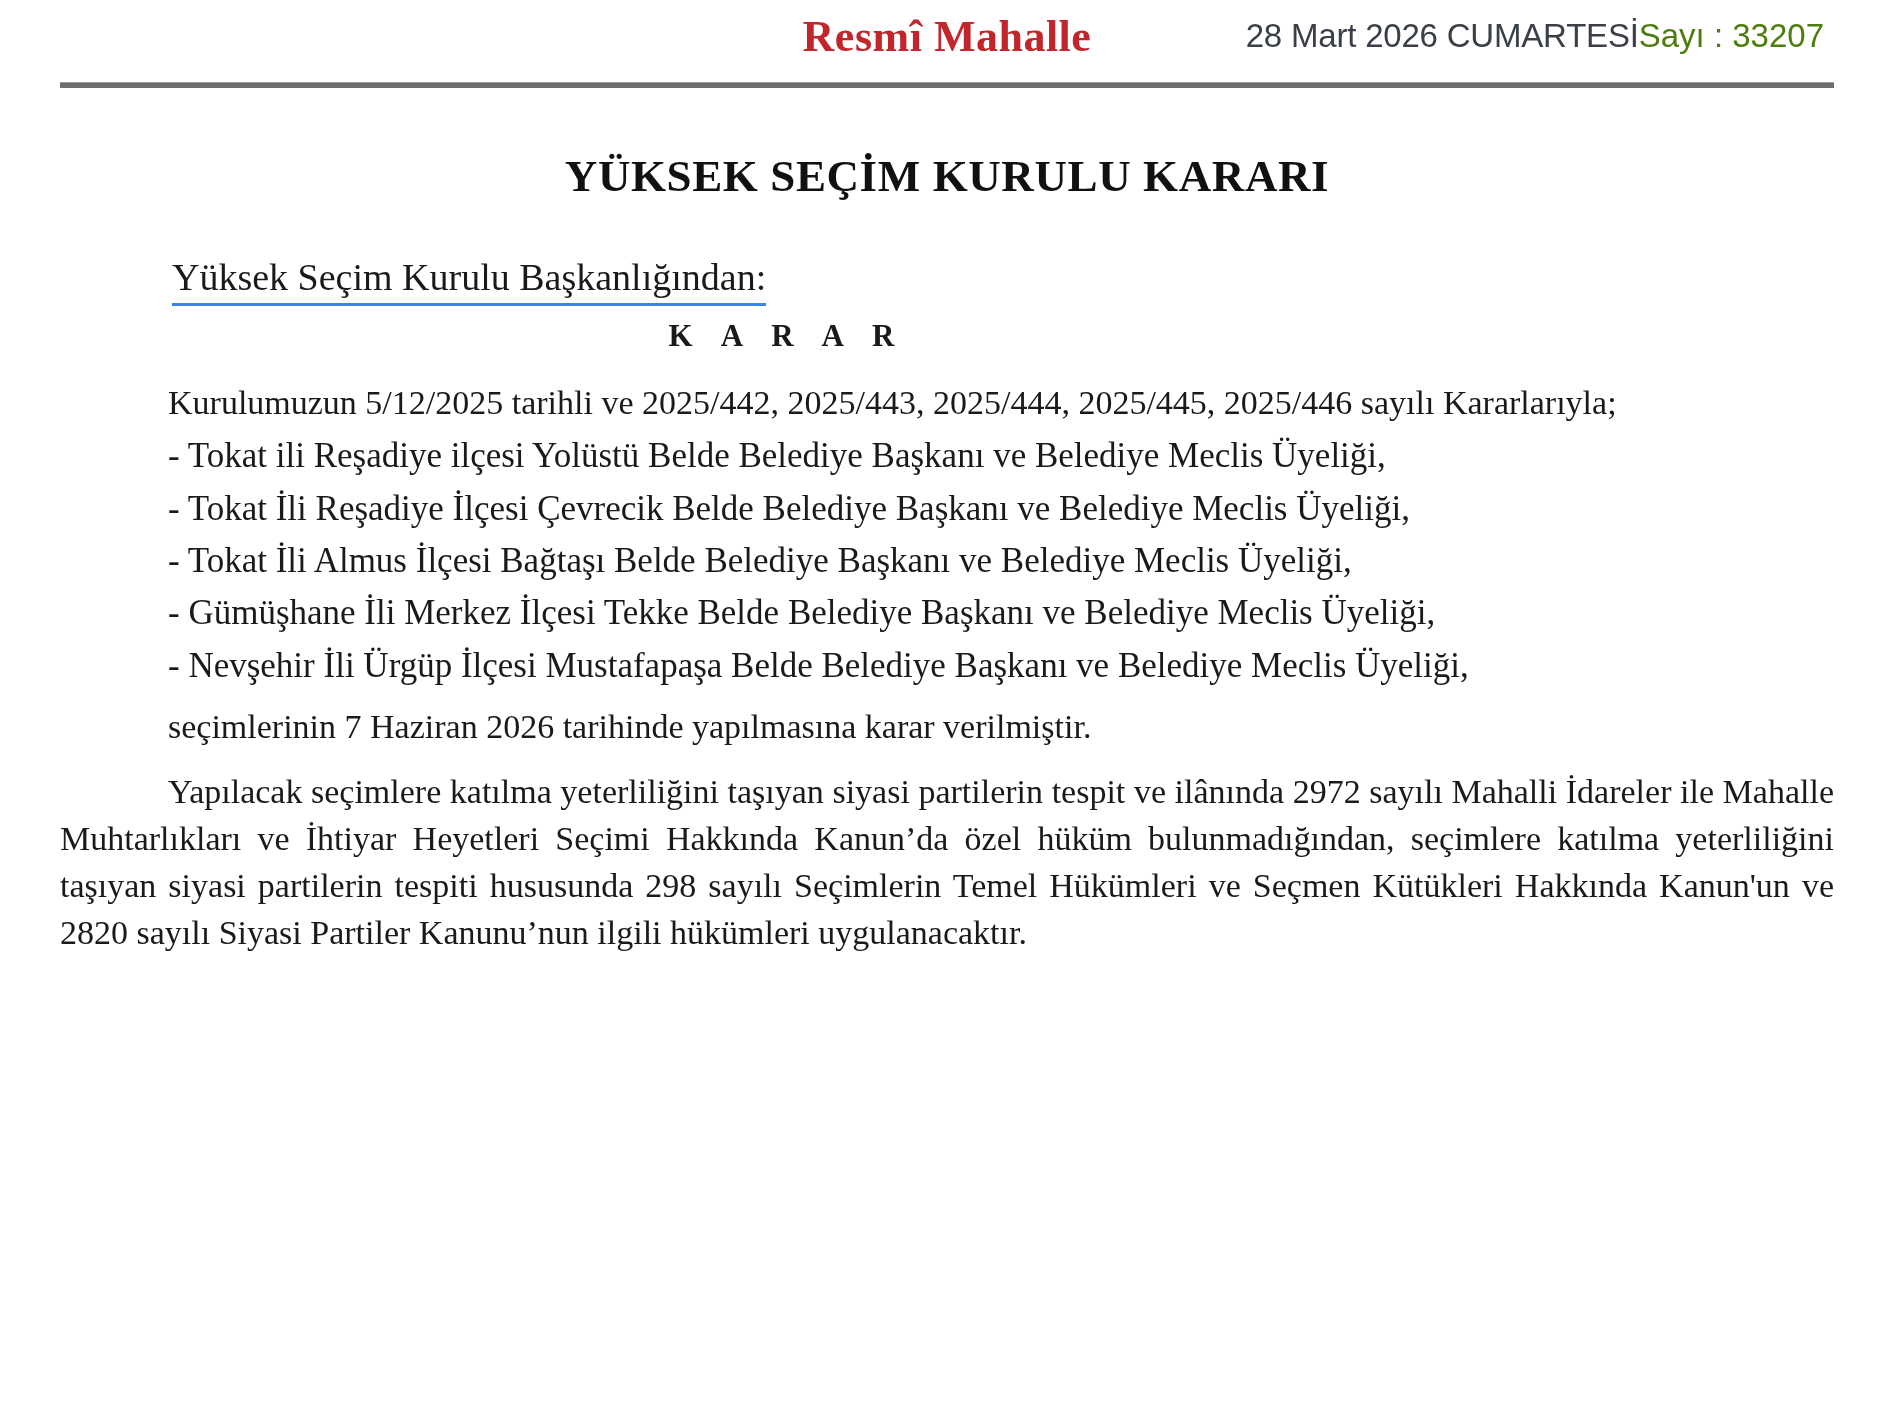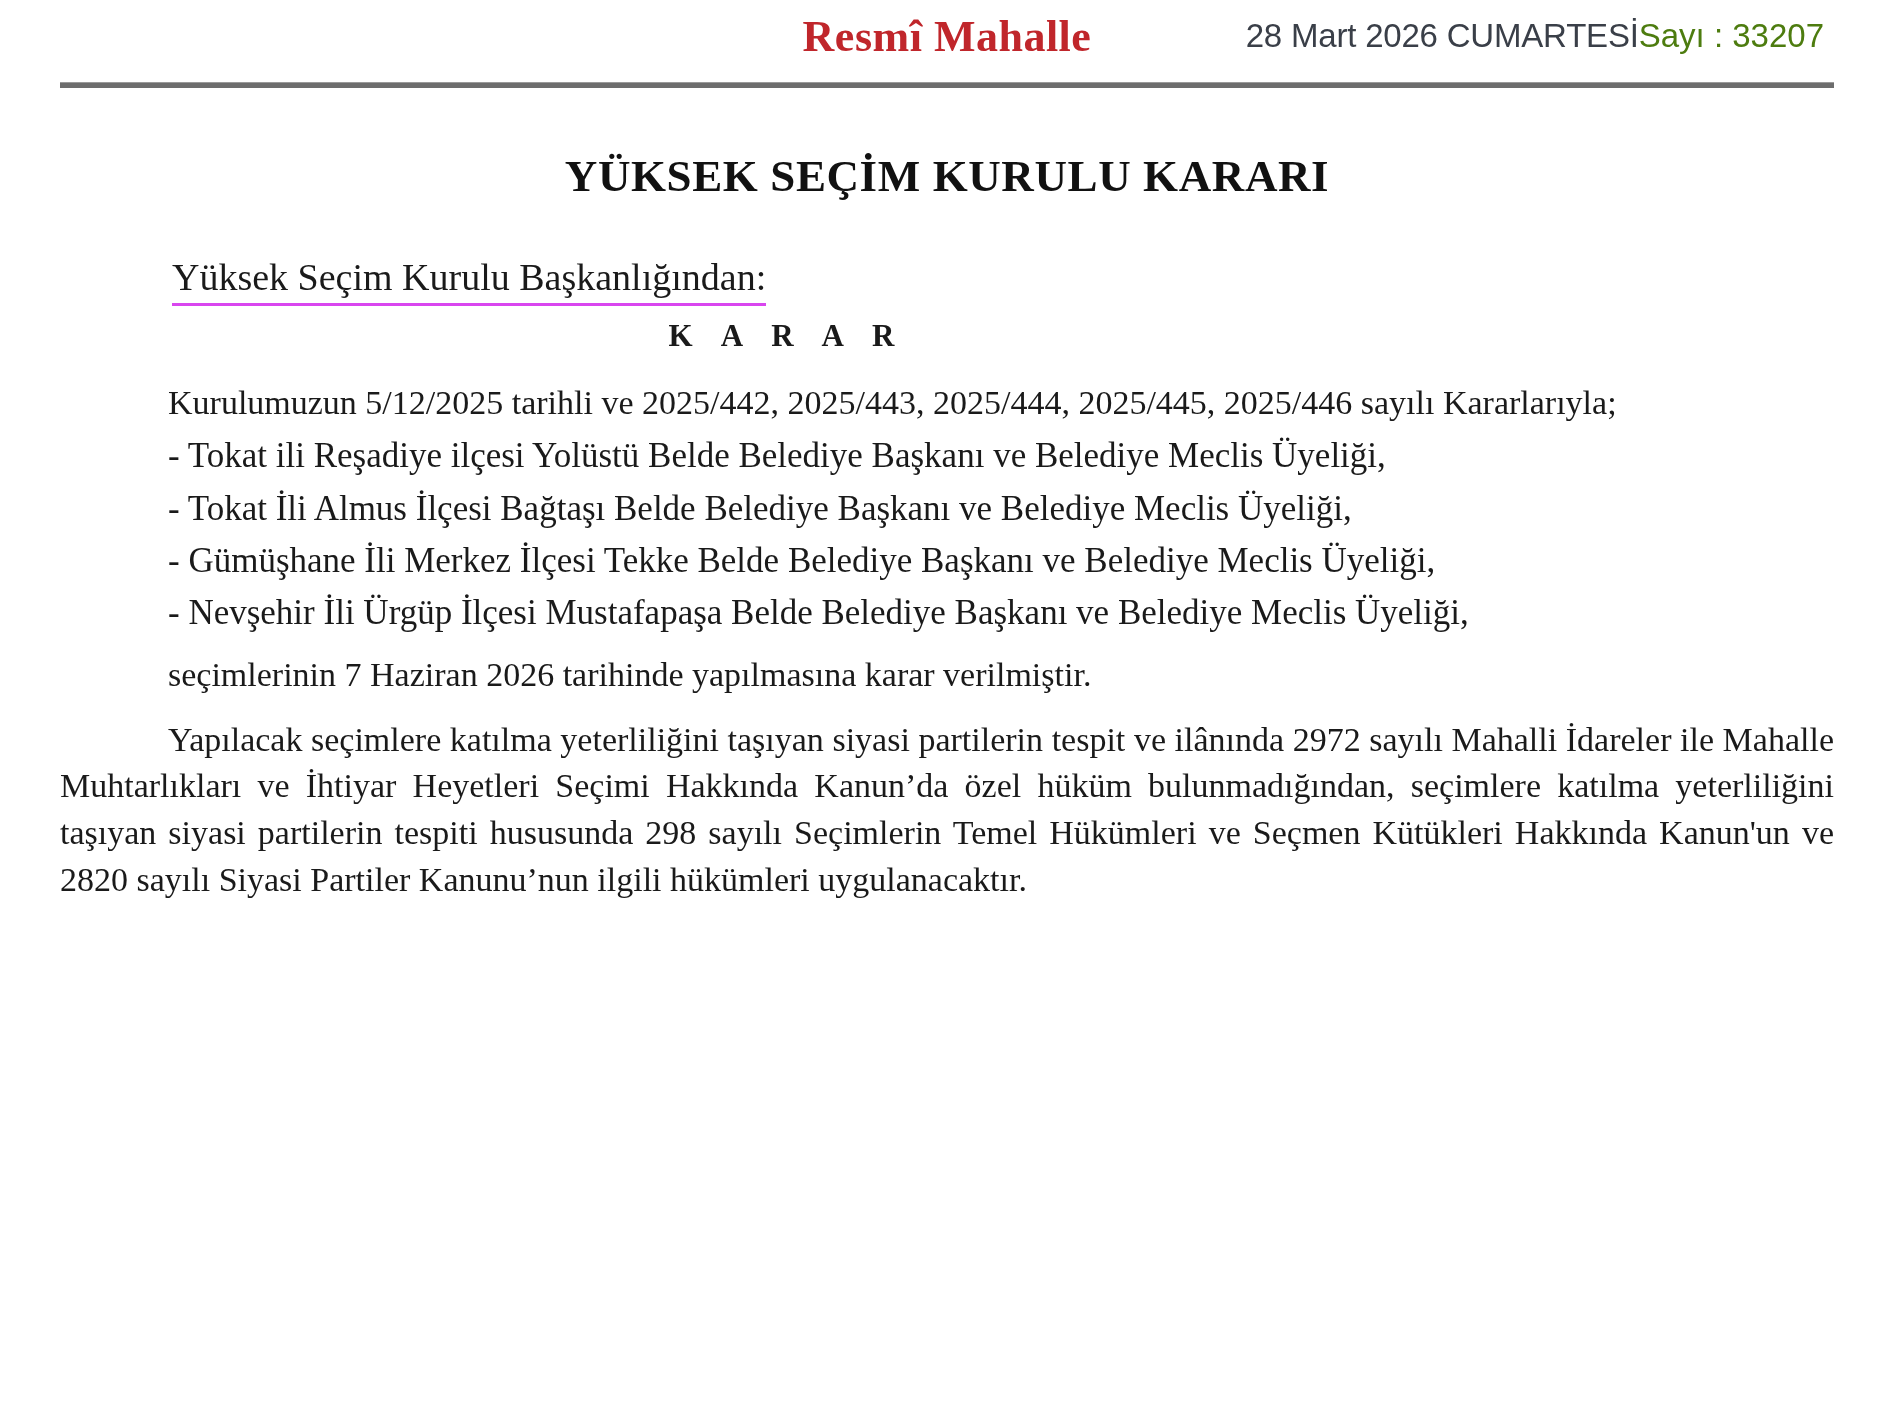--- a/index.html
+++ b/index.html
@@ -84,21 +84,21 @@
   }
   .issuer-wrap {
     padding-left: 112px;
     margin-bottom: 12px;
   }
   .issuer {
     display: inline-block;
     font-size: 38px;
     font-weight: 400;
     line-height: 1.25;
-    border-bottom: 3px solid #d946ef;
+    border-bottom: 3px solid #3b82f6;
     padding-bottom: 1px;
   }
   .decision-no {
     padding-left: 112px;
     font-size: 34px;
     font-weight: 700;
     margin-bottom: 22px;
     letter-spacing: 0.2px;
   }
   .karar-head {
@@ -159,20 +159,21 @@
       <span class="issuer">Yüksek Seçim Kurulu Başkanlığından:</span>
     </div>
 
 
     <div class="karar-head">K A R A R</div>
 
     <p class="body-text">Kurulumuzun 5/12/2025 tarihli ve 2025/442, 2025/443, 2025/444, 2025/445, 2025/446 sayılı Kararlarıyla;</p>
 
     <ul class="decision-list">
       <li>- Tokat ili Reşadiye ilçesi Yolüstü Belde Belediye Başkanı ve Belediye Meclis Üyeliği,</li>
+      <li>- Tokat İli Reşadiye İlçesi Çevrecik Belde Belediye Başkanı ve Belediye Meclis Üyeliği,</li>
       <li>- Tokat İli Almus İlçesi Bağtaşı Belde Belediye Başkanı ve Belediye Meclis Üyeliği,</li>
       <li>- Gümüşhane İli Merkez İlçesi Tekke Belde Belediye Başkanı ve Belediye Meclis Üyeliği,</li>
       <li>- Nevşehir İli Ürgüp İlçesi Mustafapaşa Belde Belediye Başkanı ve Belediye Meclis Üyeliği,</li>
     </ul>
 
     <p class="body-text closing">seçimlerinin 7 Haziran 2026 tarihinde yapılmasına karar verilmiştir.</p>
 
     <p class="body-text final-para">Yapılacak seçimlere katılma yeterliliğini taşıyan siyasi partilerin tespit ve ilânında 2972 sayılı Mahalli İdareler ile Mahalle Muhtarlıkları ve İhtiyar Heyetleri Seçimi Hakkında Kanun’da özel hüküm bulunmadığından, seçimlere katılma yeterliliğini taşıyan siyasi partilerin tespiti hususunda 298 sayılı Seçimlerin Temel Hükümleri ve Seçmen Kütükleri Hakkında Kanun'un ve 2820 sayılı Siyasi Partiler Kanunu’nun ilgili hükümleri uygulanacaktır.</p>
 
   </div>

